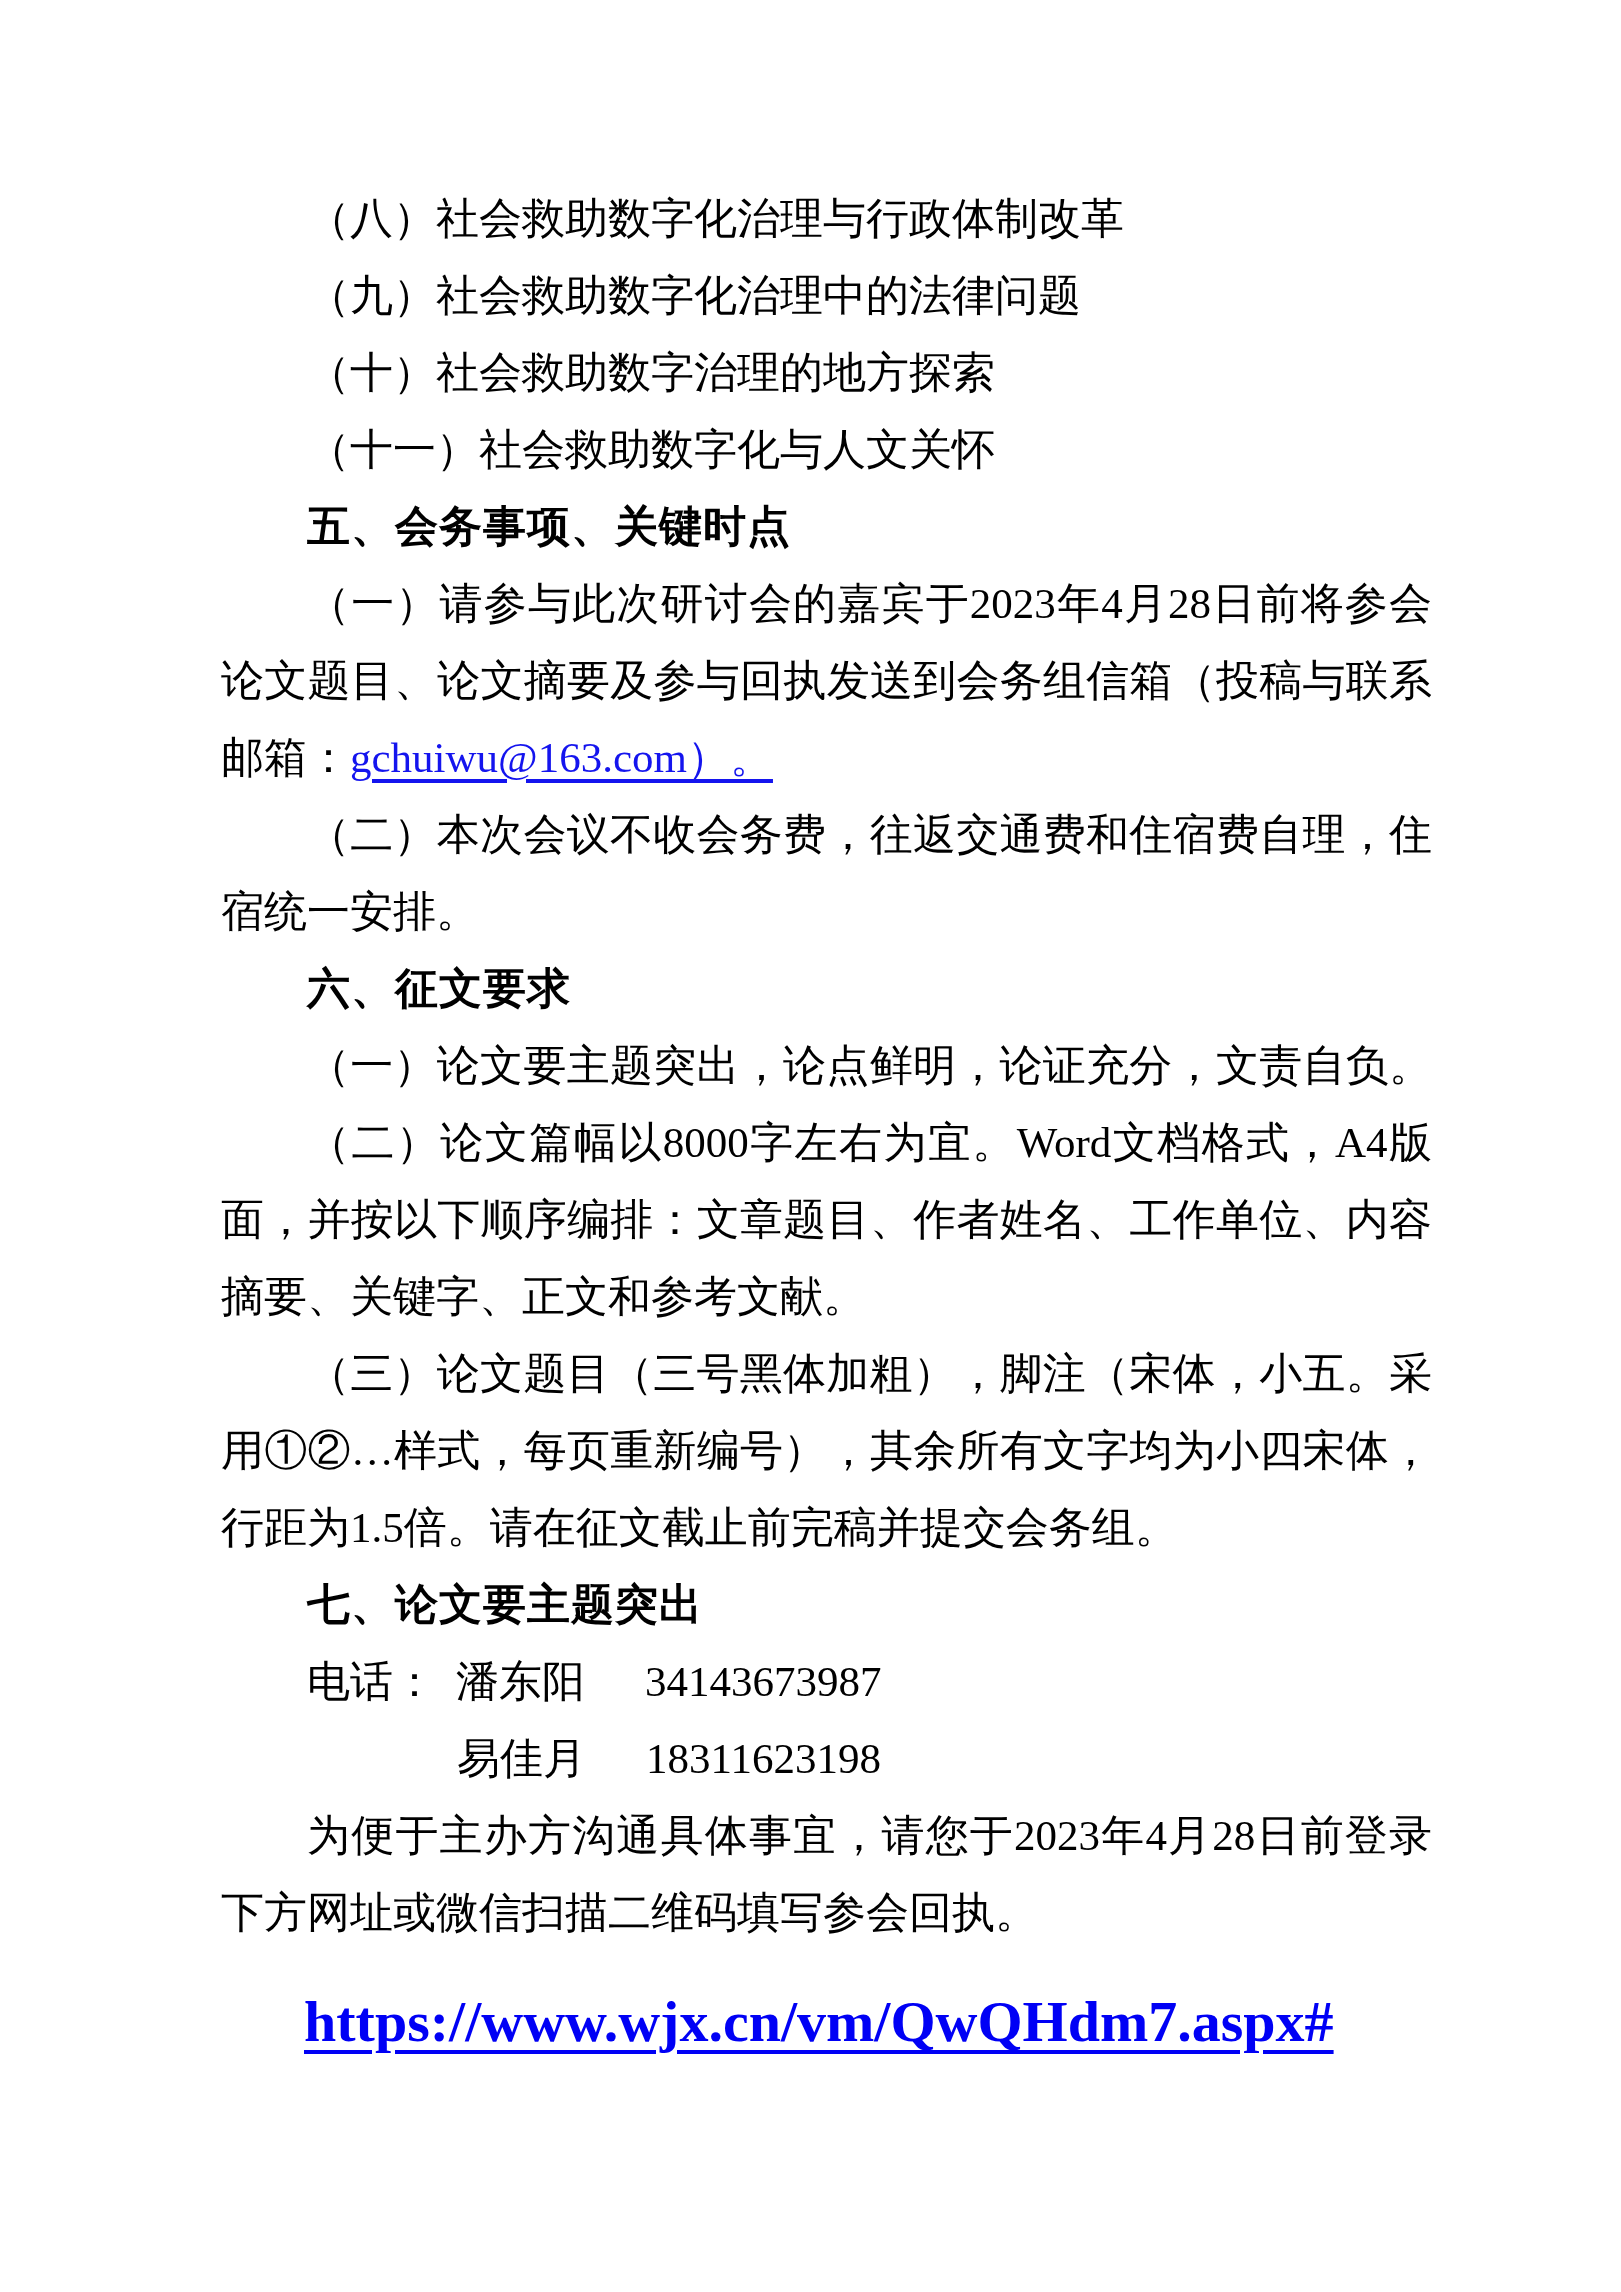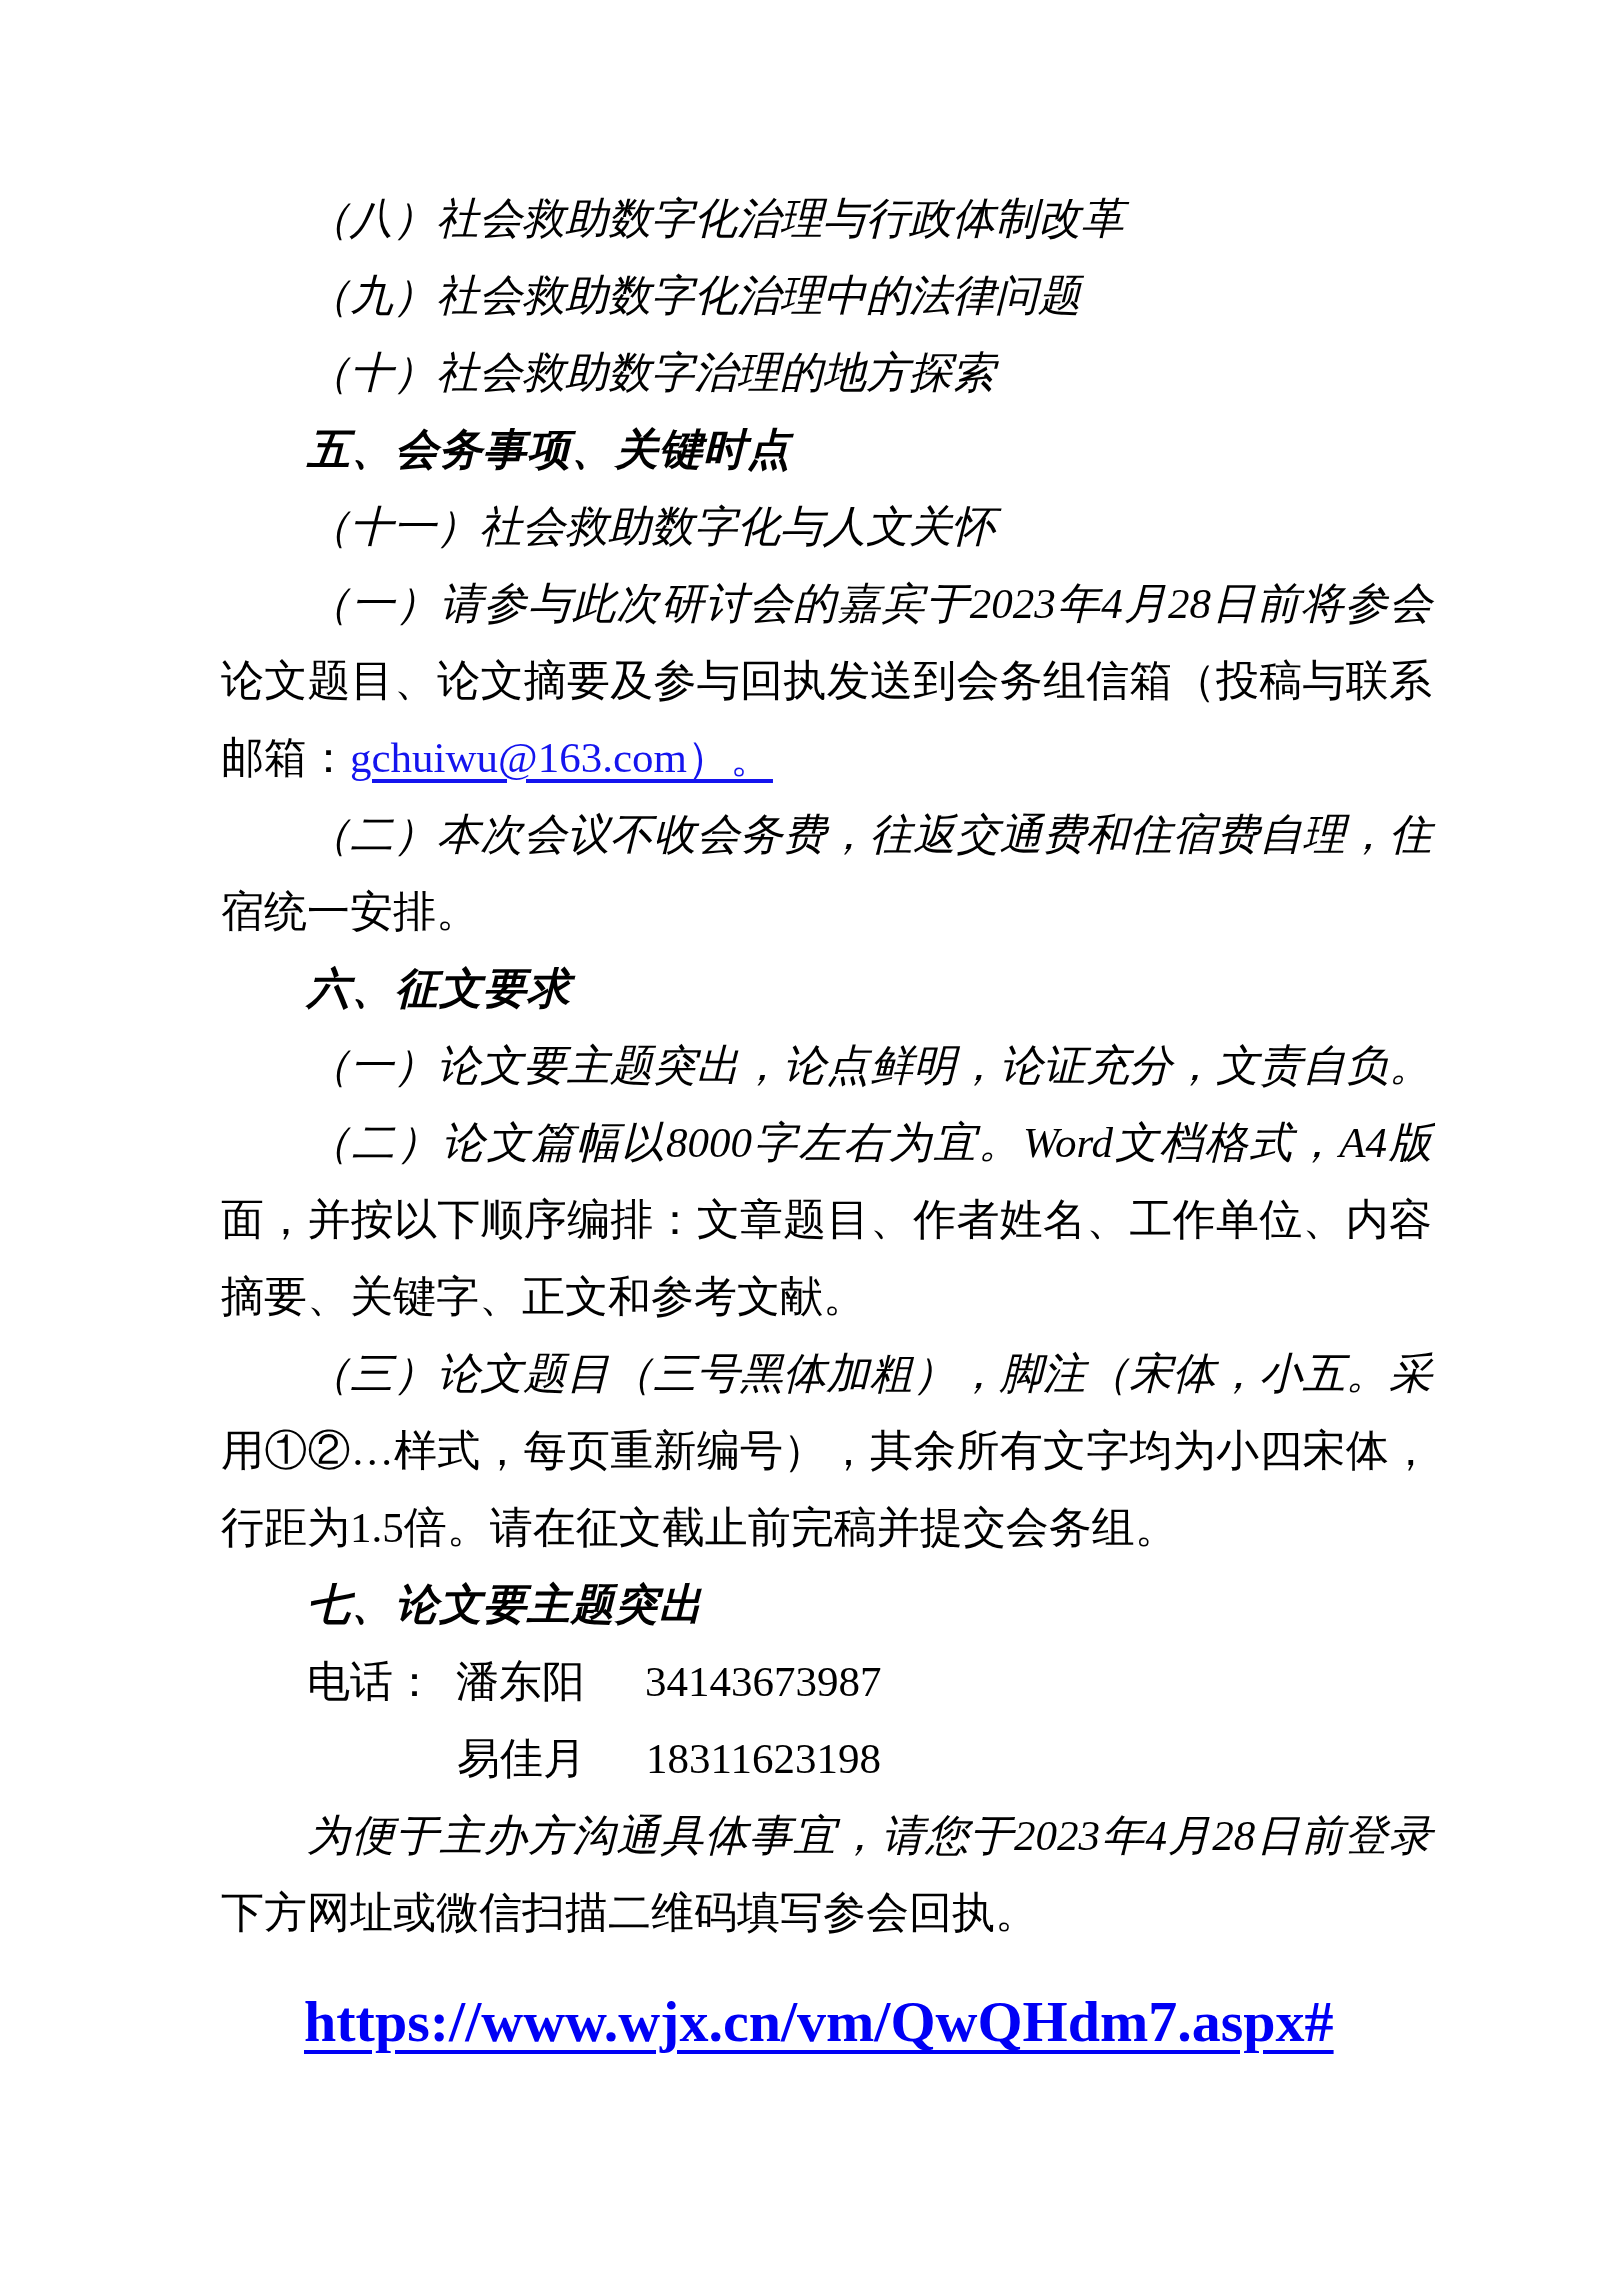--- a/index.html
+++ b/index.html
@@ -24,21 +24,21 @@
     position: absolute;
     left: 221px;
     top: 180px;
     width: 1211px;
   }
   .line {
     line-height: 77px;
     white-space: nowrap;
     text-align: left;
   }
-  .indent { text-indent: 86px; font-style: italic; }
+  .indent { text-indent: 86px; }
   .just {
     white-space: normal;
     text-align: justify;
     text-align-last: justify;
   }
   .heading {
     font-family: "Liberation Sans", "DejaVu Sans", sans-serif;
     font-weight: bold;
     letter-spacing: 1px;
   }
@@ -70,23 +70,23 @@
 </style>
 </head>
 <body>
 
 <div class="page">
   <div class="content">
 
     <div class="line indent">（八）社会救助数字化治理与行政体制改革</div>
     <div class="line indent">（九）社会救助数字化治理中的法律问题</div>
     <div class="line indent">（十）社会救助数字治理的地方探索</div>
+    <div class="line indent">（十一）社会救助数字化与人文关怀</div>
+
     <div class="line indent heading">五、会务事项、关键时点</div>
-
-    <div class="line indent">（十一）社会救助数字化与人文关怀</div>
 
     <div class="line indent just">（一）请参与此次研讨会的嘉宾于2023年4月28日前将参会</div>
     <div class="line just">论文题目、论文摘要及参与回执发送到会务组信箱（投稿与联系</div>
     <div class="line">
       <span>邮箱：</span><a class="doclink">gchuiwu@163.com）。</a>
     </div>
     <div class="line indent just">（二）本次会议不收会务费，往返交通费和住宿费自理，住</div>
     <div class="line">宿统一安排。</div>
 
     <div class="line indent heading">六、征文要求</div>

